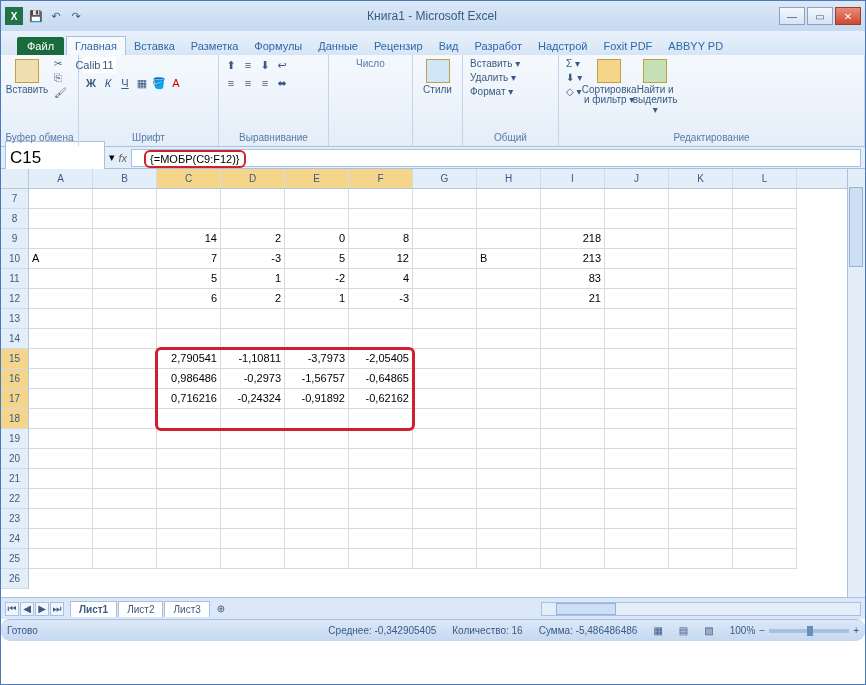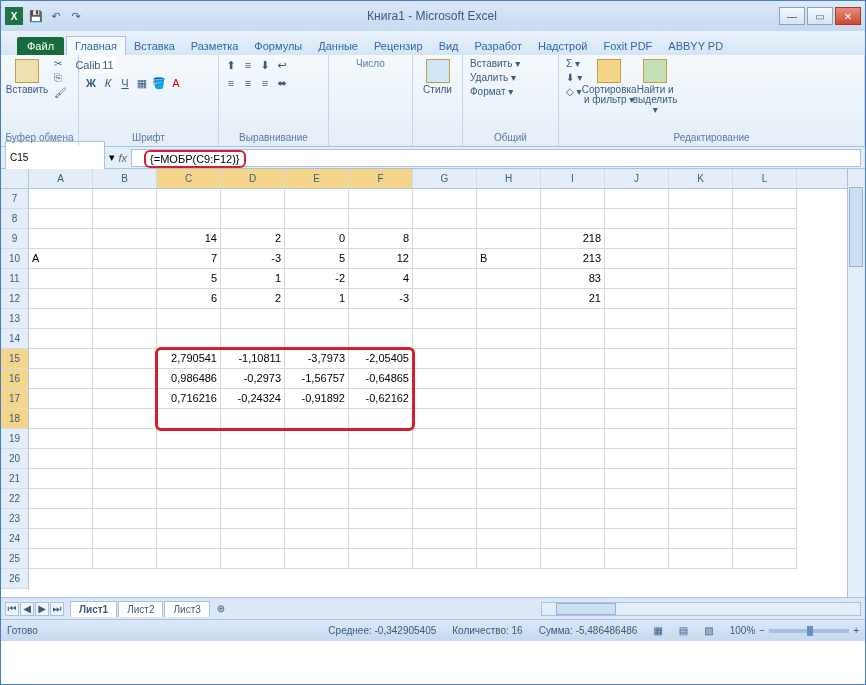--- a/index.html
+++ b/index.html
@@ -25,21 +25,21 @@
 .bigbtn .ic { width: 24px; height: 24px; background: #f0e0b0; border: 1px solid #c0a040; margin-bottom: 2px; }
 .bigbtn .lbl { font-size: 10px; color: #3b5a82; text-align: center; line-height: 10px; }
 .smallcol { display: flex; flex-direction: column; gap: 1px; font-size: 10px; color: #3b5a82; }
 .smallcol span { padding: 1px 3px; display: flex; align-items: center; gap: 2px; }
 .font-box, .size-box { border: 1px solid #a8c1e0; background: #fff; padding: 1px 3px; font-size: 11px; height: 18px; display: inline-flex; align-items: center; }
 .font-box { width: 70px; }
 .size-box { width: 34px; }
 .fmt-row { display: flex; gap: 1px; }
 .fmt-row span { width: 16px; height: 16px; display: inline-flex; align-items: center; justify-content: center; font-size: 11px; color: #3b5a82; border: 1px solid transparent; }
 .namebox-row { height: 22px; background: #e4eef9; border-bottom: 1px solid #a8c1e0; display: flex; align-items: center; }
-.namebox { width: 100px; border: 1px solid #a8c1e0; background: #fff; margin: 0 4px; padding: 1px 4px; font-size: 10px; height: 34px; display: flex; align-items: center; }
+.namebox { width: 100px; border: 1px solid #a8c1e0; background: #fff; margin: 0 4px; padding: 1px 4px; font-size: 17px; height: 34px; display: flex; align-items: center; }
 .fx { font-style: italic; font-size: 11px; color: #666; padding: 0 4px; }
 .fbar { flex: 1; border: 1px solid #a8c1e0; background: #fff; margin-right: 4px; height: 18px; display: flex; align-items: flex-start; padding: 0 12px; font-size: 11px; position: relative; }
 .fbar .formula-highlight { border: 2px solid #d02030; border-radius: 6px; padding: 1px 4px; }
 .grid-area { position: relative; height: 428px; overflow: hidden; background: #fff; display: flex; }
 .rowhdrs { width: 28px; background: #e4eef9; border-right: 1px solid #b5c8df; }
 .rowhdrs div { height: 20px; border-bottom: 1px solid #d0dceb; font-size: 10px; color: #3b5a82; text-align: center; line-height: 20px; }
 .rowhdrs div.sel { background: #f5d58a; }
 .gridwrap { flex: 1; overflow: hidden; display: flex; flex-direction: column; }
 .colhdrs { height: 20px; background: #e4eef9; display: flex; border-bottom: 1px solid #b5c8df; }
 .colhdrs div { width: 64px; border-right: 1px solid #d0dceb; font-size: 10px; color: #3b5a82; text-align: center; line-height: 20px; }
@@ -50,21 +50,21 @@
 .cell.label { text-align: left; }
 .result-box { position: absolute; border: 3px solid #d02030; border-radius: 6px; pointer-events: none; }
 .sheettabs { height: 22px; background: #dce8f7; border-top: 1px solid #a8c1e0; display: flex; align-items: center; padding: 0 4px; font-size: 10px; color: #3b5a82; }
 .sheettabs .nav { display: flex; gap: 1px; margin-right: 6px; }
 .sheettabs .nav span { width: 14px; height: 14px; border: 1px solid #a8c1e0; background: #f0f6fc; display: inline-flex; align-items: center; justify-content: center; }
 .sheettabs .st { padding: 2px 8px; background: #fff; border: 1px solid #a8c1e0; border-bottom: none; margin-right: 1px; }
 .sheettabs .st.active { font-weight: bold; }
 .sheettabs .scroll { flex: 1; display: flex; justify-content: flex-end; }
 .sheettabs .scroll .bar { width: 320px; height: 14px; background: #e4eef9; border: 1px solid #a8c1e0; position: relative; }
 .sheettabs .scroll .bar .thumb { position: absolute; left: 14px; top: 0; width: 60px; height: 12px; background: #cddff2; border: 1px solid #94b3d6; }
-.statusbar { height: 22px; background: linear-gradient(#dce8f7,#c5d9f1); border-top: 1px solid #a8c1e0; display: flex; align-items: center; font-size: 10px; color: #3b5a82; padding: 0 6px; gap: 16px; }
+.statusbar { height: 22px; background: linear-gradient(#dce8f7,#c5d9f1); border-top: 1px solid #a8c1e0; display: flex; align-items: center; font-size: 10px; color: #3b5a82; padding: 0 6px; gap: 16px; border-radius: 9px; }
 .statusbar .spacer { flex: 1; }
 .statusbar .zoom { display: flex; align-items: center; gap: 4px; }
 .statusbar .slider { width: 80px; height: 4px; background: #a8c1e0; position: relative; }
 .statusbar .slider .knob { position: absolute; left: 38px; top: -3px; width: 6px; height: 10px; background: #6b8fbd; }
 .vscroll { width: 18px; background: #e4eef9; border-left: 1px solid #a8c1e0; position: relative; }
 .vscroll .thumb { position: absolute; top: 18px; left: 1px; width: 14px; height: 80px; background: #cddff2; border: 1px solid #94b3d6; }
 .corner { width: 28px; height: 20px; background: #e4eef9; border-right: 1px solid #b5c8df; border-bottom: 1px solid #b5c8df; }
 </style>
 </head>
 <body>

